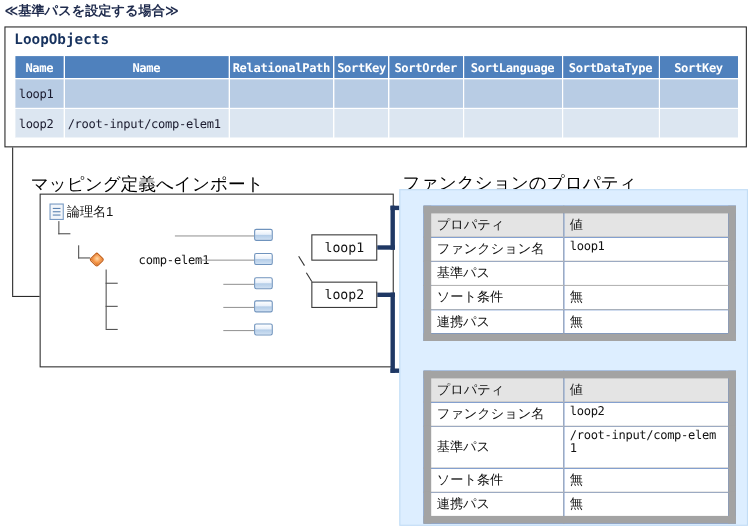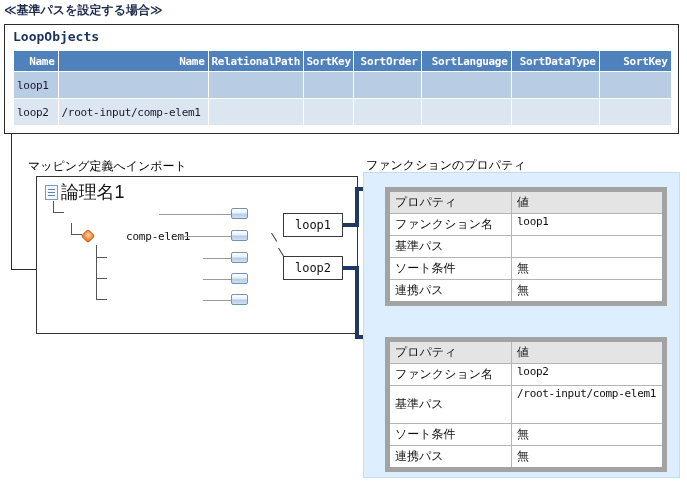--- a/index.html
+++ b/index.html
@@ -59,21 +59,21 @@
     width: 657px;
     border-collapse: collapse;
     table-layout: fixed;
     font-family: "DejaVu Sans Mono", "Liberation Mono", monospace;
     font-size: 11px;
   }
   #loopobjects-table th {
     background: #4f81bd;
     color: #ffffff;
     font-weight: bold;
-    text-align: right;
+    text-align: center;
     padding: 2px 3px;
     height: 16px;
     border-right: 1px solid #ffffff;
     border-bottom: 1px solid #ffffff;
     white-space: nowrap;
     overflow: hidden;
     letter-spacing: -0.3px;
   }
   #loopobjects-table td {
     padding: 2px 3px;
@@ -84,21 +84,21 @@
     white-space: nowrap;
     overflow: hidden;
     letter-spacing: -0.3px;
   }
   #loopobjects-table tr.row-odd td  { background: #b8cce4; }
   #loopobjects-table tr.row-even td { background: #dce6f1; }
 
   
   .section-caption {
     position: absolute;
-    font-size: 12px;
+    font-size: 16px;
     color: #000000;
     white-space: nowrap;
   }
   #caption-mapping  { left: 28px;  top: 158px; }
   #caption-function { left: 366px; top: 157px; }
 
   
   #tree-box {
     position: absolute;
     left: 36px;
@@ -115,21 +115,21 @@
     display: flex;
     align-items: center;
     font-family: "DejaVu Sans Mono", "Liberation Mono", monospace;
     font-size: 11px;
     color: #111111;
     white-space: nowrap;
     letter-spacing: -0.2px;
   }
   .tree-label-jp {
     font-family: "Liberation Sans", "DejaVu Sans", sans-serif;
-    font-size: 18px;
+    font-size: 12px;
   }
 
   
   .doc-icon {
     width: 11px; height: 13px;
     background: #f2f6fb;
     border: 1px solid #7a9bc4;
     position: relative;
     margin-right: 3px;
     flex: none;
@@ -254,21 +254,21 @@
     border: 1px solid #c2ddf5;
     box-sizing: border-box;
   }
   .prop-table {
     position: absolute;
     left: 21px;
     width: 277px;
     border-collapse: collapse;
     table-layout: fixed;
     background: #3b82f6;
-    border: 5px solid #a3a3a3;
+    border: 7px solid #a3a3a3;
     font-size: 12px;
   }
   #prop-table-1 { top: 14px; }
   #prop-table-2 { top: 164px; }
   .prop-table th, .prop-table td {
     border: 1px solid #b5b5b5;
     padding: 2px 5px;
     text-align: left;
     font-weight: normal;
     vertical-align: top;

